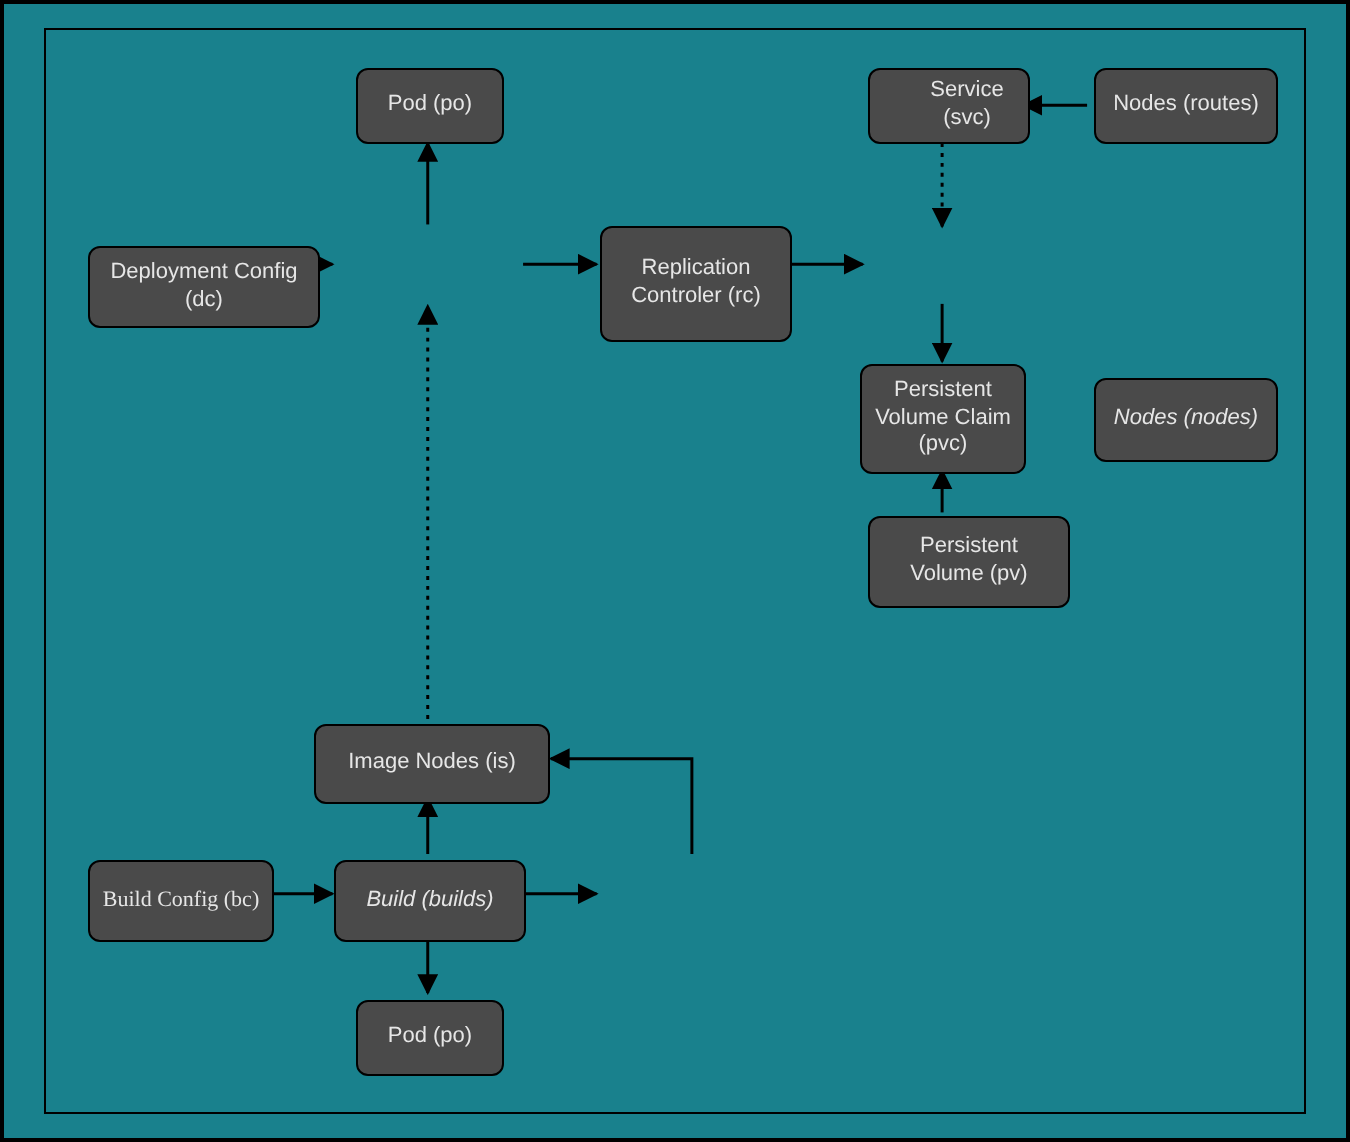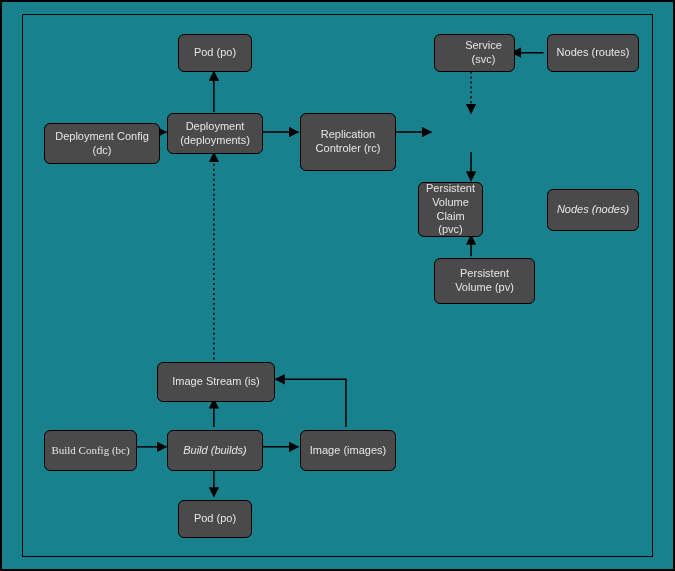--- a/index.html
+++ b/index.html
@@ -85,26 +85,24 @@
     <line x1="213" y1="428" x2="213" y2="400" stroke="#000" stroke-width="1.5" marker-end="url(#arrow)"></line>
 
     <line x1="261" y1="448" x2="298" y2="448" stroke="#000" stroke-width="1.5" marker-end="url(#arrow)"></line>
 
     <path d="M 346 428 L 346 380 L 275 380" fill="none" stroke="#000" stroke-width="1.5" marker-end="url(#arrow)"></path>
 
     <line x1="213" y1="469" x2="213" y2="498" stroke="#000" stroke-width="1.5" marker-end="url(#arrow)"></line>
   </svg>
 
   <div class="box" style="left:42px;  top:121px; width:116px; height:41px;">Deployment Config (dc)</div>
-  <div class="box" style="left:165px; top:111px; width:96px; height:41px;">Deployment (deployments)</div>
   <div class="box" style="left:176px; top:32px;  width:74px; height:38px;">Pod (po)</div>
   <div class="box" style="left:298px; top:111px; width:96px; height:58px;">Replication Controler (rc)</div>
   <div class="box" style="left:432px; top:32px;  width:81px; height:38px;padding-left:24px;">Service (svc)</div>
   <div class="box" style="left:545px; top:32px;  width:92px; height:38px;">Nodes (routes)</div>
-  <div class="box" style="left:416px; top:180px; width:65px; height:55px;">Persistent Volume Claim (pvc)</div>
+  <div class="box" style="left:428px; top:180px; width:83px; height:55px;">Persistent Volume Claim (pvc)</div>
   <div class="box" style="left:545px; top:187px; width:92px; height:42px;font-style:italic;">Nodes (nodes)</div>
   <div class="box" style="left:432px; top:256px; width:101px; height:46px;">Persistent Volume (pv)</div>
-  <div class="box" style="left:155px; top:360px; width:118px;height:40px;">Image Stream (is)</div>
+  <div class="box" style="left:155px; top:360px; width:118px;height:40px;">Image Nodes (is)</div>
   <div class="box" style="left:42px;  top:428px; width:93px; height:41px;font-family:Liberation Serif, serif;">Build Config (bc)</div>
   <div class="box" style="left:165px; top:428px; width:96px; height:41px;font-style:italic;">Build (builds)</div>
-  <div class="box" style="left:298px; top:428px; width:96px; height:41px;">Image (images)</div>
   <div class="box" style="left:176px; top:498px; width:74px; height:38px;">Pod (po)</div>
 </div>
 
 </body></html>

